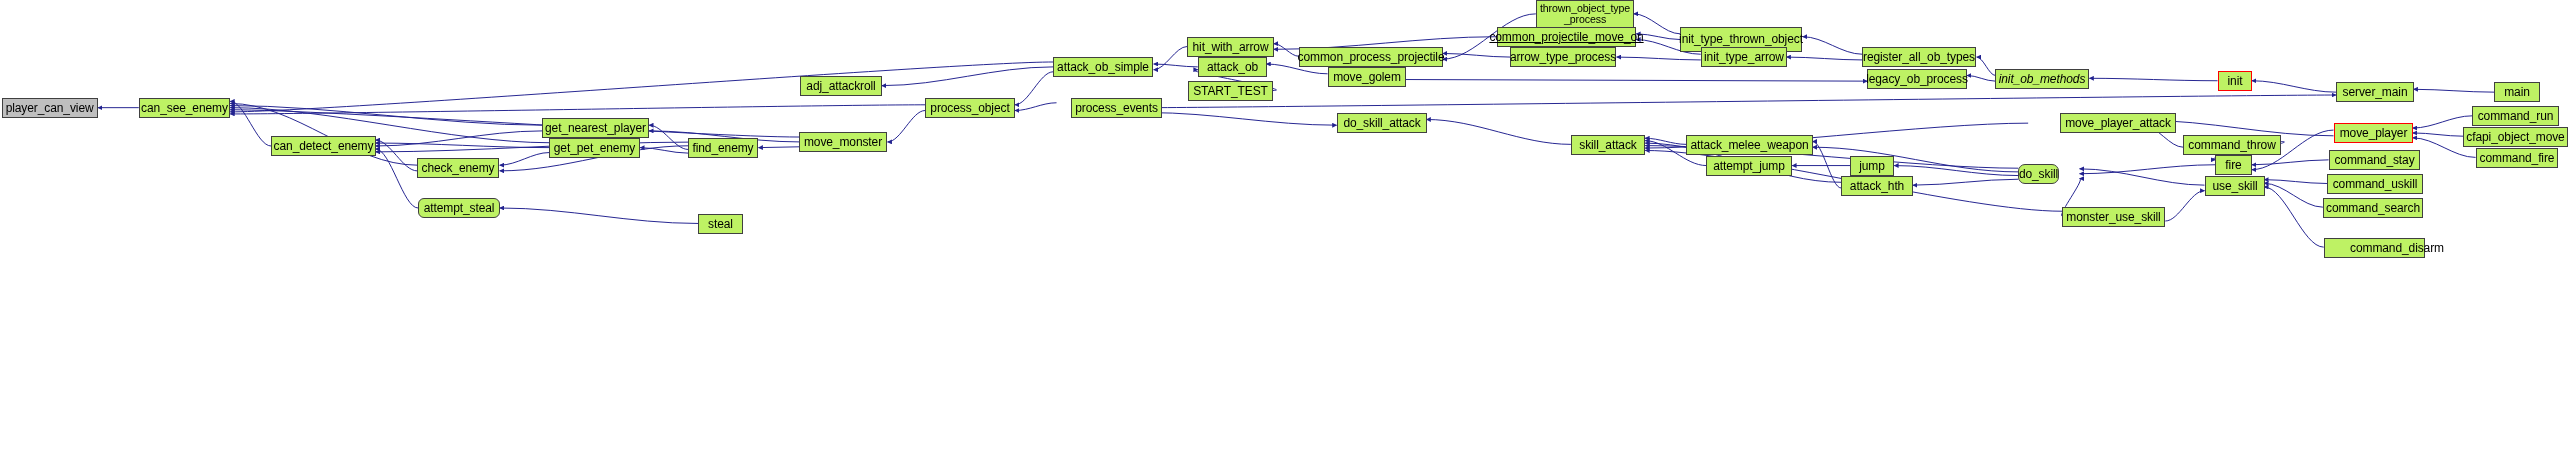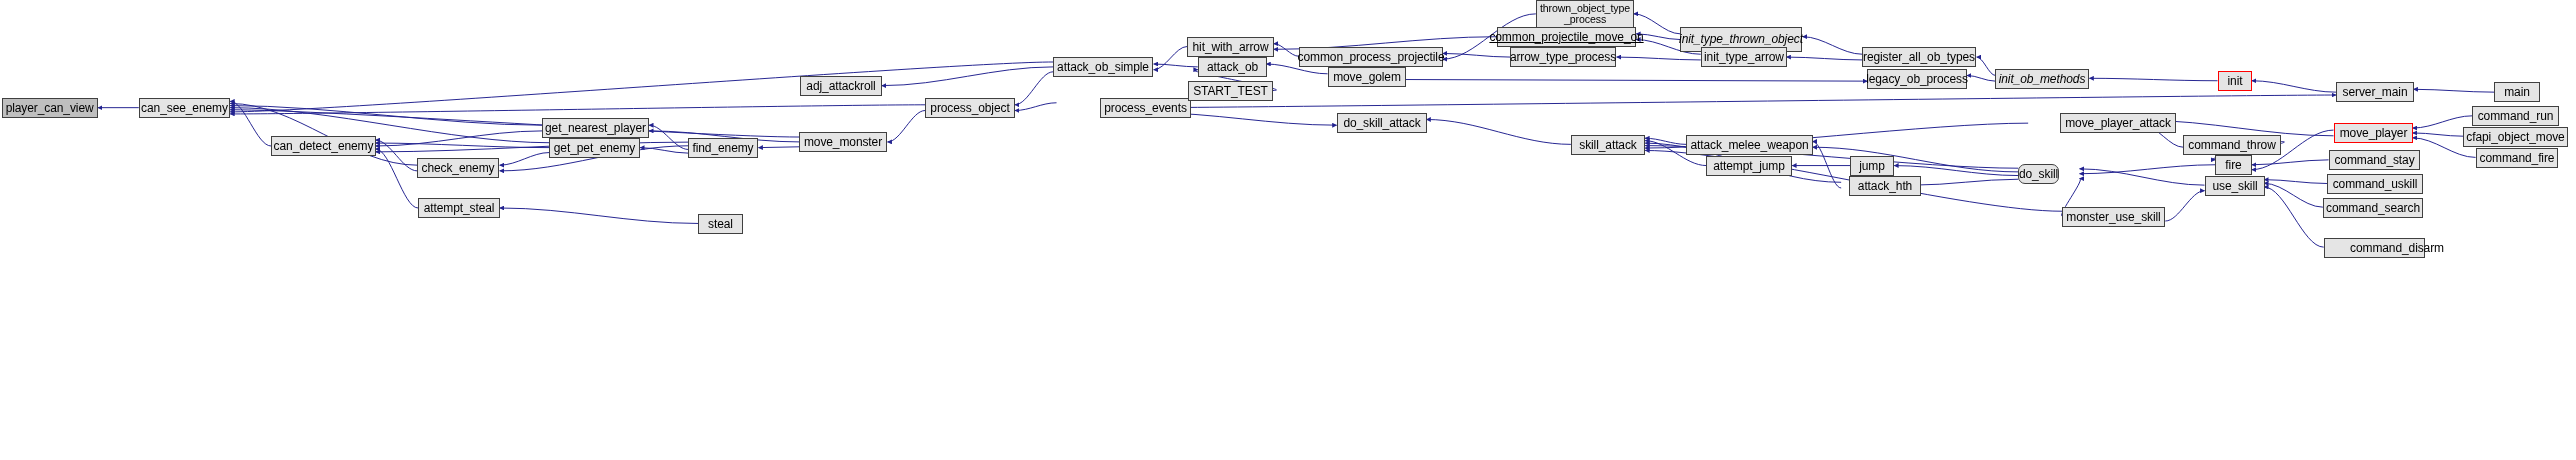--- a/index.html
+++ b/index.html
@@ -22,21 +22,21 @@
     height: 460px;
     pointer-events: none;
   }
   .node {
     position: absolute;
     box-sizing: border-box;
     display: flex;
     align-items: center;
     justify-content: center;
     text-align: center;
-    background: #e5e5e5;
+    background: #bef264;
     border: 0.8px solid #404040;
     color: #000000;
     font-size: 12px;
     line-height: 1.05;
     white-space: pre-line;
     letter-spacing: -0.1px;
     z-index: 5;
   }
   .node.root {
     background: #bfbfbf;
@@ -127,53 +127,53 @@
       <path d="M 2858 166.5 C 2776.8 166.5 2707.2 147.5 2626 147.5" fill="none" stroke="#22228f" stroke-width="1.2" marker-end="url(#ah)"></path>
       <path d="M 2674 180.5 C 2657.2 180.5 2642.8 154.5 2626 154.5" fill="none" stroke="#22228f" stroke-width="1.2" marker-end="url(#ah)"></path>
       <path d="M 3028 142 C 3002.45 142 2980.55 157 2955 157" fill="none" stroke="#22228f" stroke-width="1.2" marker-end="url(#ah)"></path>
       <path d="M 3017 167 C 2995.3 167 2976.7 163 2955 163" fill="none" stroke="#22228f" stroke-width="1.2" marker-end="url(#ah)"></path>
       <path d="M 3032 193 C 3005.05 193 2981.95 169 2955 169" fill="none" stroke="#22228f" stroke-width="1.2" marker-end="url(#ah)"></path>
     </svg>
 <div class="node root" style="left: 1.6px; top: 98px; width: 96px; height: 19.6px;">player_can_view</div>
     <div class="node" style="left: 139px; top: 98px; width: 91px; height: 19.6px;">can_see_enemy</div>
     <div class="node" style="left: 271px; top: 136px; width: 105px; height: 19.6px;">can_detect_enemy</div>
     <div class="node" style="left: 417px; top: 158px; width: 82px; height: 19.6px;">check_enemy</div>
-    <div class="node" style="left: 418px; top: 198px; width: 82px; height: 19.6px;">attempt_steal</div>
+    <div class="node" style="left: 418px; top: 198px; width: 82px; height: 19.6px; border-radius: 6px;">attempt_steal</div>
     <div class="node" style="left: 698px; top: 214px; width: 45px; height: 19.6px;">steal</div>
     <div class="node" style="left: 542px; top: 118px; width: 107px; height: 19.6px;">get_nearest_player</div>
     <div class="node" style="left: 549px; top: 138px; width: 91px; height: 19.6px;">get_pet_enemy</div>
     <div class="node" style="left: 688px; top: 138px; width: 70px; height: 19.6px;">find_enemy</div>
     <div class="node" style="left: 799px; top: 132px; width: 88px; height: 19.6px;">move_monster</div>
     <div class="node" style="left: 800px; top: 76px; width: 82px; height: 19.6px;">adj_attackroll</div>
     <div class="node" style="left: 925px; top: 98px; width: 90px; height: 19.6px;">process_object</div>
-    <div class="node" style="left: 1100px; top: 98px; width: 91px; height: 19.6px;">process_events</div>
+    <div class="node" style="left: 1071px; top: 98px; width: 91px; height: 19.6px;">process_events</div>
     <div class="node" style="left: 1053px; top: 57px; width: 100px; height: 19.6px;">attack_ob_simple</div>
     <div class="node" style="left: 1198px; top: 57px; width: 69px; height: 19.6px;">attack_ob</div>
     <div class="node" style="left: 1188px; top: 81px; width: 85px; height: 19.6px;">START_TEST</div>
     <div class="node" style="left: 1187px; top: 37px; width: 87px; height: 19.6px;">hit_with_arrow</div>
     <div class="node" style="left: 1299px; top: 47px; width: 144px; height: 19.6px;">common_process_projectile</div>
     <div class="node" style="left: 1328px; top: 67px; width: 78px; height: 19.6px;">move_golem</div>
     <div class="node" style="left: 1536px; top: 0px; width: 98px; height: 28px; font-size: 10.6px;">thrown_object_type
 _process</div>
     <div class="node" style="left: 1497px; top: 27px; width: 139px; height: 19.6px; text-decoration: underline;">common_projectile_move_on</div>
     <div class="node" style="left: 1510px; top: 47px; width: 106px; height: 19.6px;">arrow_type_process</div>
-    <div class="node" style="left: 1680px; top: 27px; width: 122px; height: 25px; font-style: italic;">init_type_thrown_object</div>
+    <div class="node" style="left: 1680px; top: 27px; width: 122px; height: 25px;">init_type_thrown_object</div>
     <div class="node" style="left: 1701px; top: 47px; width: 86px; height: 19.6px;">init_type_arrow</div>
     <div class="node" style="left: 1862px; top: 47px; width: 114px; height: 19.6px;">register_all_ob_types</div>
     <div class="node" style="left: 1867px; top: 69px; width: 100px; height: 19.6px;">legacy_ob_process</div>
     <div class="node" style="left: 1995px; top: 69px; width: 94px; height: 19.6px; font-style: italic;">init_ob_methods</div>
     <div class="node highlight" style="left: 2218px; top: 71px; width: 34px; height: 19.6px;">init</div>
     <div class="node" style="left: 2336px; top: 82px; width: 78px; height: 19.6px;">server_main</div>
     <div class="node" style="left: 2494px; top: 82px; width: 46px; height: 19.6px;">main</div>
     <div class="node" style="left: 1337px; top: 113px; width: 90px; height: 19.6px;">do_skill_attack</div>
     <div class="node" style="left: 1571px; top: 135px; width: 74px; height: 19.6px;">skill_attack</div>
     <div class="node" style="left: 1686px; top: 135px; width: 127px; height: 19.6px;">attack_melee_weapon</div>
     <div class="node" style="left: 1706px; top: 156px; width: 86px; height: 19.6px;">attempt_jump</div>
     <div class="node" style="left: 1850px; top: 156px; width: 44px; height: 19.6px;">jump</div>
-    <div class="node" style="left: 1841px; top: 176px; width: 72px; height: 19.6px; margin-left: 8px;">attack_hth</div>
+    <div class="node" style="left: 1841px; top: 176px; width: 72px; height: 19.6px;">attack_hth</div>
     <div class="node" style="left: 2062px; top: 207px; width: 103px; height: 19.6px;">monster_use_skill</div>
     <div class="node" style="left: 2018px; top: 164px; width: 41px; height: 19.6px; border-radius: 7px;">do_skill</div>
     <div class="node" style="left: 2205px; top: 176px; width: 60px; height: 19.6px;">use_skill</div>
     <div class="node" style="left: 2215px; top: 155px; width: 37px; height: 19.6px;">fire</div>
     <div class="node" style="left: 2028px; top: 113px; width: 116px; height: 19.6px; margin-left: 32px;">move_player_attack</div>
     <div class="node" style="left: 2183px; top: 135px; width: 98px; height: 19.6px;">command_throw</div>
     <div class="node" style="left: 2329px; top: 150px; width: 91px; height: 19.6px;">command_stay</div>
     <div class="node" style="left: 2327px; top: 174px; width: 96px; height: 19.6px;">command_uskill</div>
     <div class="node" style="left: 2323px; top: 198px; width: 100px; height: 19.6px;">command_search</div>
     <div class="node" style="left: 2324px; top: 238px; width: 101px; height: 19.6px; padding-left: 45px;">command_disarm</div>

